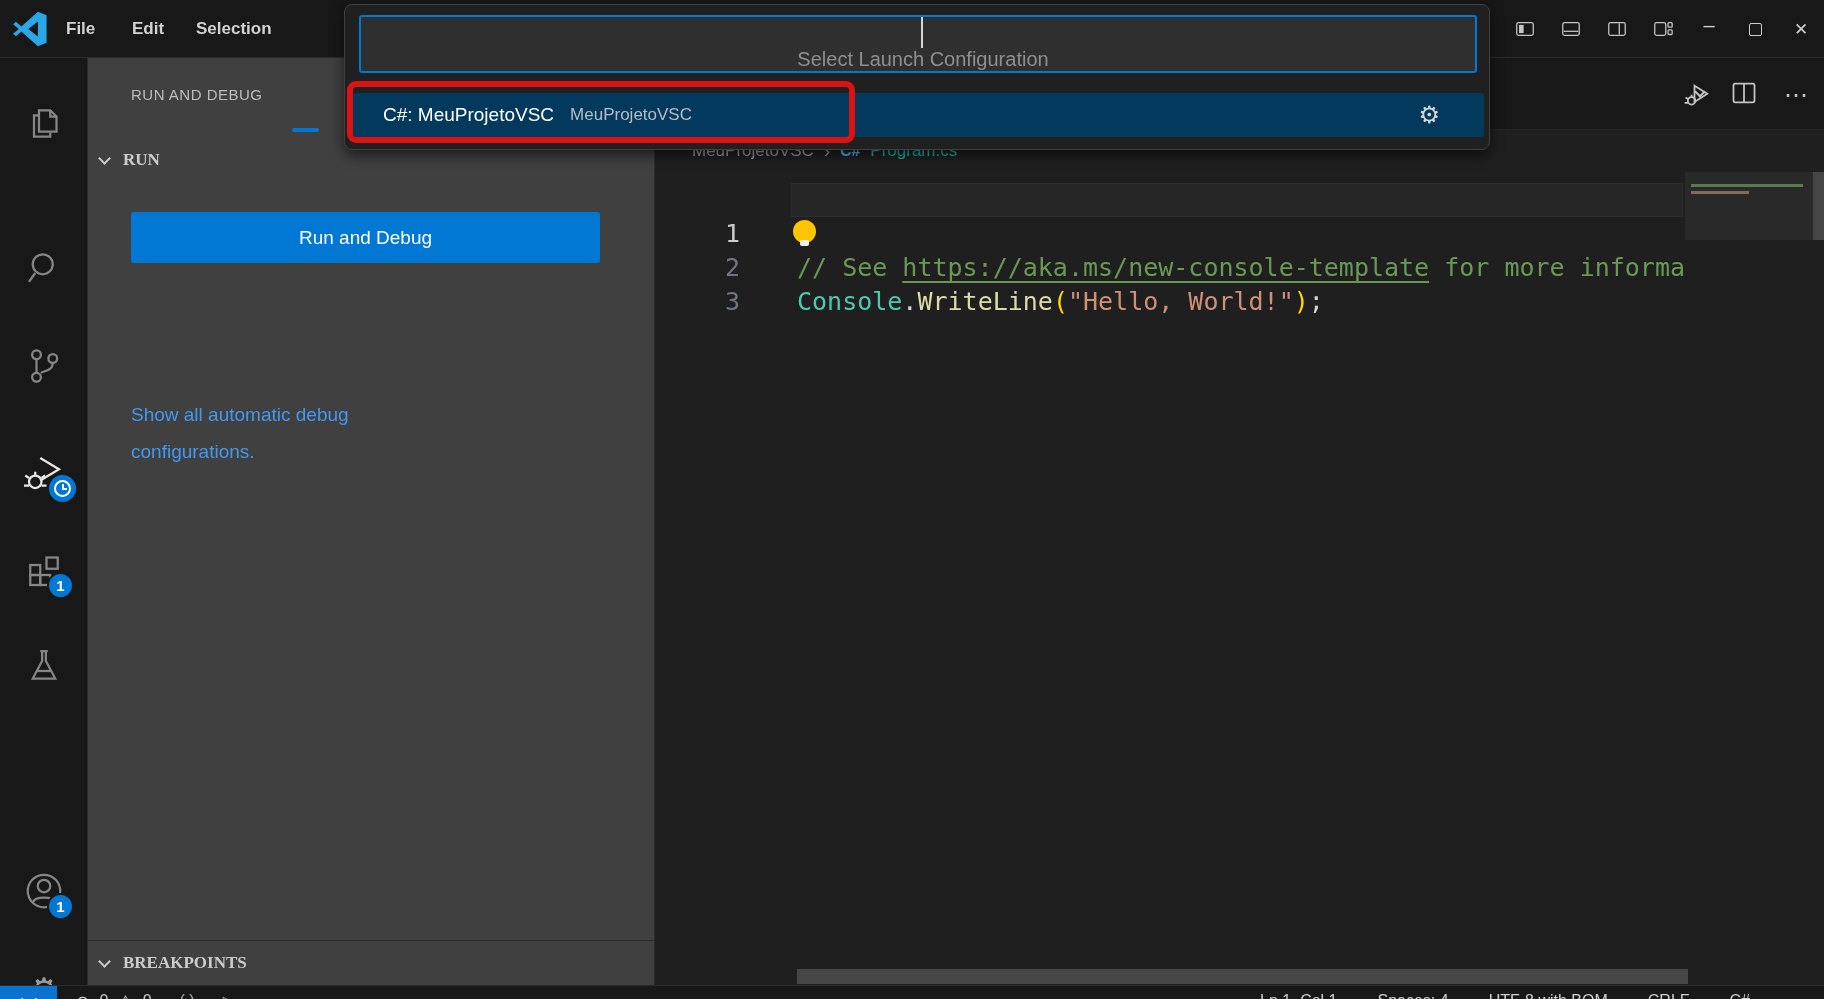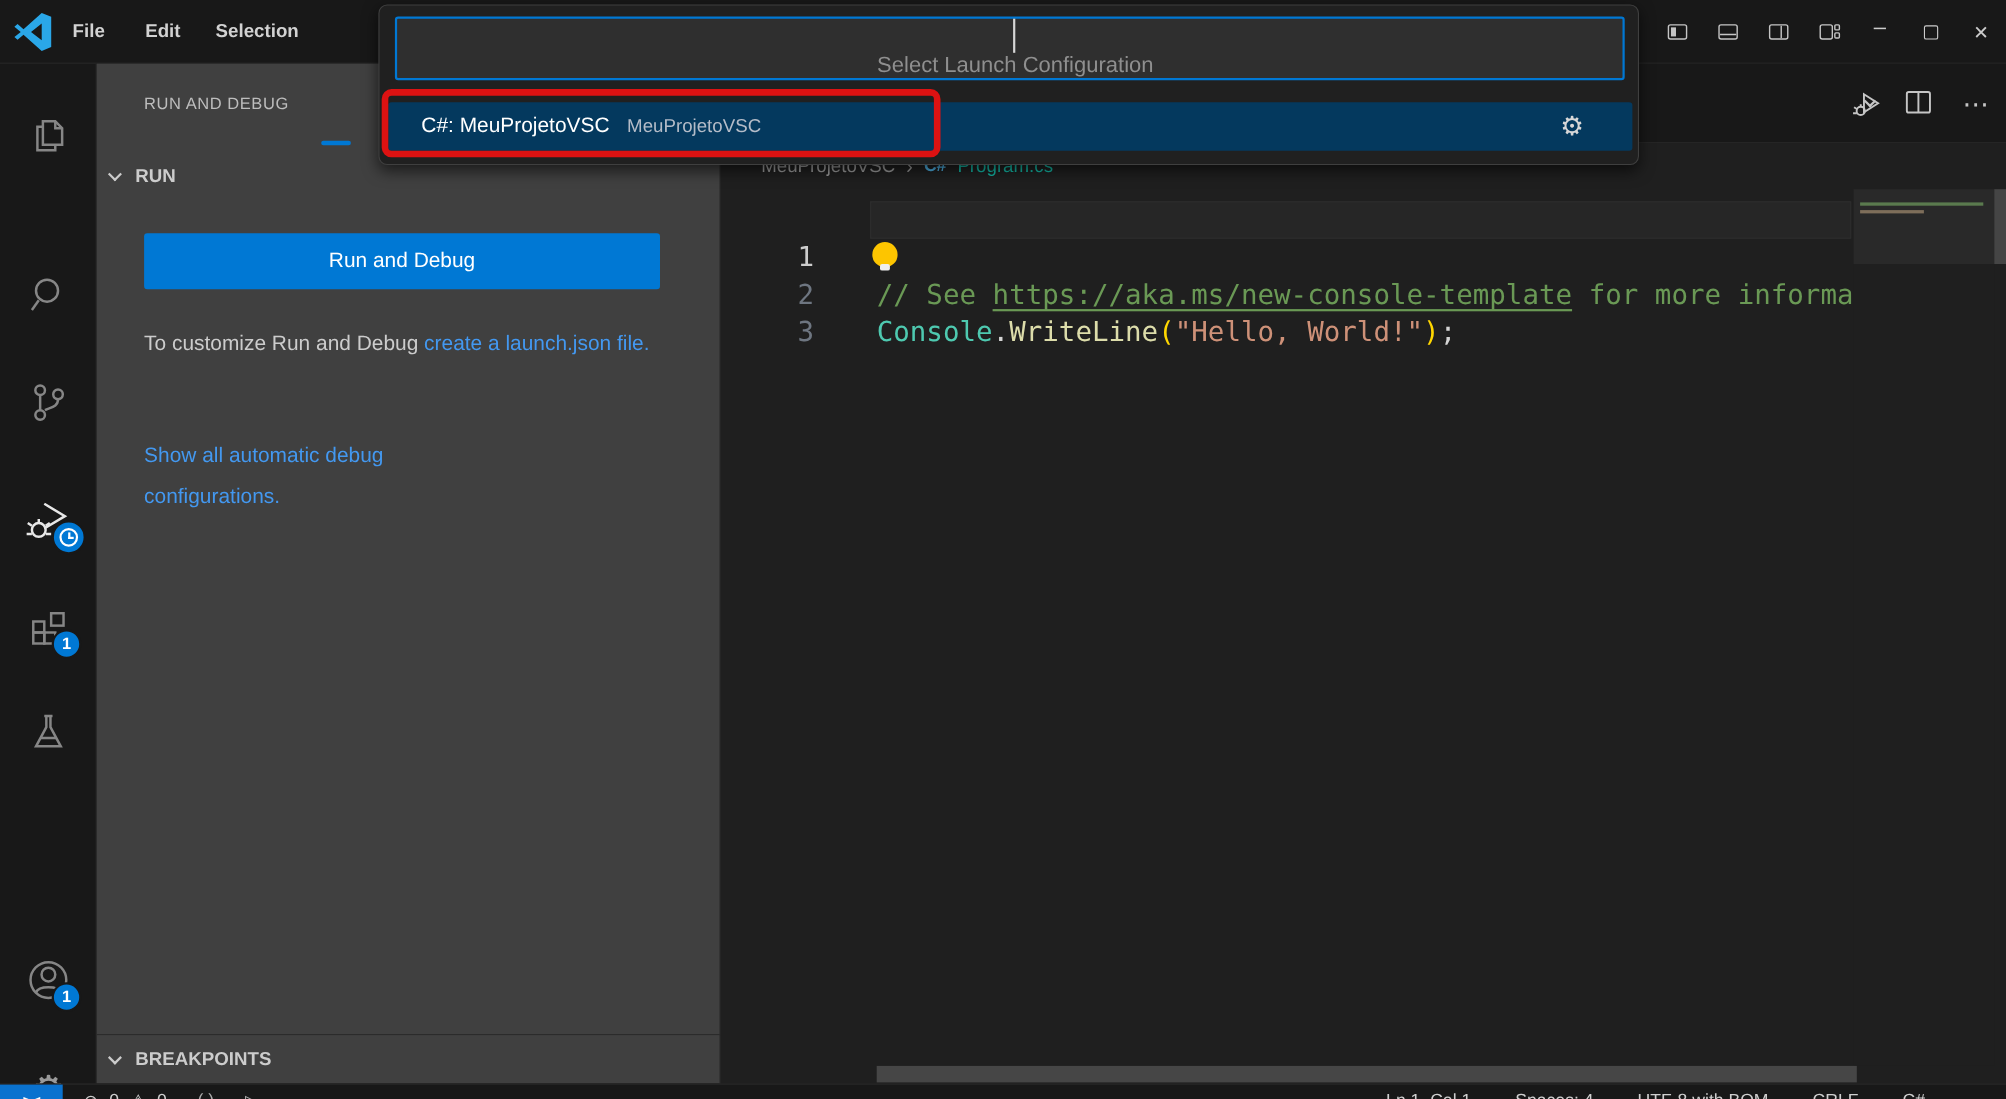--- a/index.html
+++ b/index.html
@@ -30,21 +30,21 @@
   .clock-face:after { content:""; position:absolute; left:6px; top:2px; width:2px; height:6px; background:#fff; }
   .clock-face:before { content:""; position:absolute; left:6px; top:6px; width:5px; height:2px; background:#fff; }
 
   
   .sidebar { position:absolute; left:88px; top:58px; width:567px; height:927px; background:#404040; border-right:1px solid #2b2b2b; }
   .sb-title { position:absolute; left:43px; top:28px; font-size:15px; letter-spacing:.5px; color:#bdbdbd; }
   .sb-progress { position:absolute; left:204px; top:70px; width:27px; height:4px; background:#0078d4; border-radius:2px; }
   .chev { display:inline-block; width:9px; height:9px; border-right:2px solid #cccccc; border-bottom:2px solid #cccccc; transform:rotate(45deg); }
   .sb-run-row { position:absolute; left:12px; top:92px; display:flex; align-items:center; gap:14px; }
   .sb-run-row .chev { margin-top:-4px; }
-  .sb-sec-label { font-size:17px; font-weight:bold; color:#cccccc; }
+  .sb-sec-label { font-size:17px; font-weight:bold; color:#cccccc;font-family:Liberation Serif, serif; }
   .run-btn { position:absolute; left:43px; top:154px; width:469px; height:51px; background:#0078d4; border:none; border-radius:3px; color:#ffffff; font-size:19px; font-family:"Liberation Sans",sans-serif; cursor:pointer; }
   .sb-para { position:absolute; left:43px; top:236px; width:480px; font-size:19px; line-height:37px; color:#cccccc; }
   .sb-link { color:#4398f0; cursor:pointer; }
   .sb-show { position:absolute; left:43px; top:338px; width:480px; font-size:19px; line-height:37px; color:#4398f0; cursor:pointer; }
   .sb-breakpoints { position:absolute; left:0; top:882px; width:567px; height:45px; border-top:1px solid #2b2b2b; display:flex; align-items:center; padding-left:12px; gap:14px; }
   .sb-breakpoints .chev { margin-top:-3px; }
 
   
   .editor { position:absolute; left:655px; top:58px; width:1169px; height:927px; background:#1f1f1f; }
   .tabbar { position:absolute; left:0; top:0; width:1169px; height:72px; background:#181818; border-bottom:1px solid #252525; }
@@ -214,24 +214,20 @@
   </div>
 
   <div class="sidebar">
     <div class="sb-title">RUN AND DEBUG</div>
     <div class="sb-progress"></div>
     <div class="sb-run-row">
       <span class="chev"></span>
       <span class="sb-sec-label">RUN</span>
     </div>
     <button class="run-btn">Run and Debug</button>
-    <div class="sb-para">
-      <span>To customize Run and Debug</span>
-      <span class="sb-link"><span>create a</span> <span>launch.json file.</span></span>
-    </div>
     <div class="sb-show">
       <span>Show all automatic debug</span><br>
       <span>configurations.</span>
     </div>
     <div class="sb-breakpoints">
       <span class="chev"></span>
       <span class="sb-sec-label">BREAKPOINTS</span>
     </div>
   </div>
 

